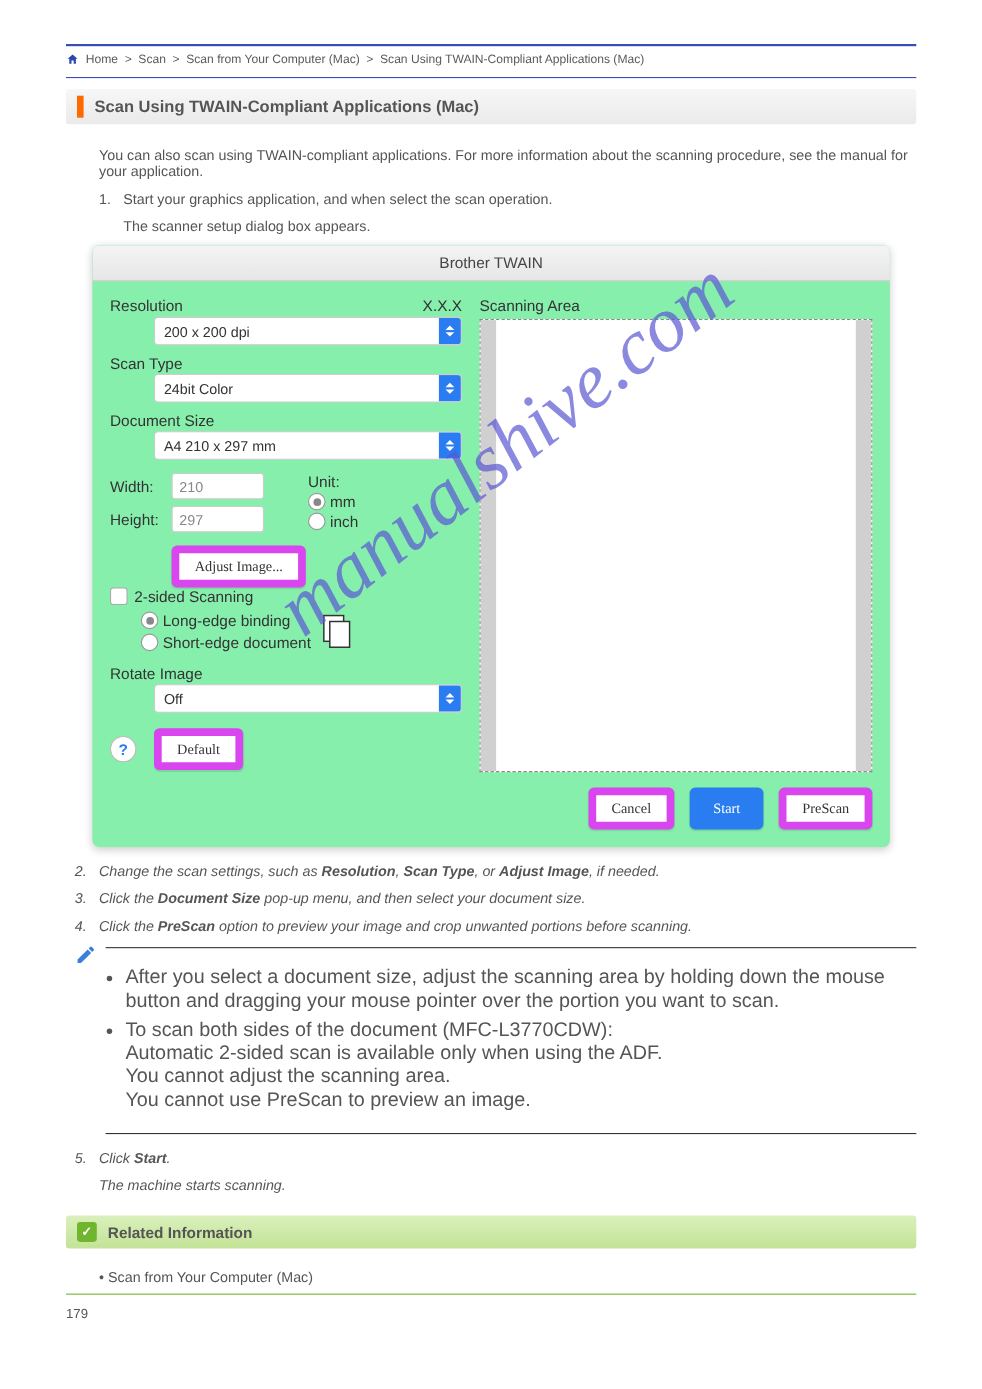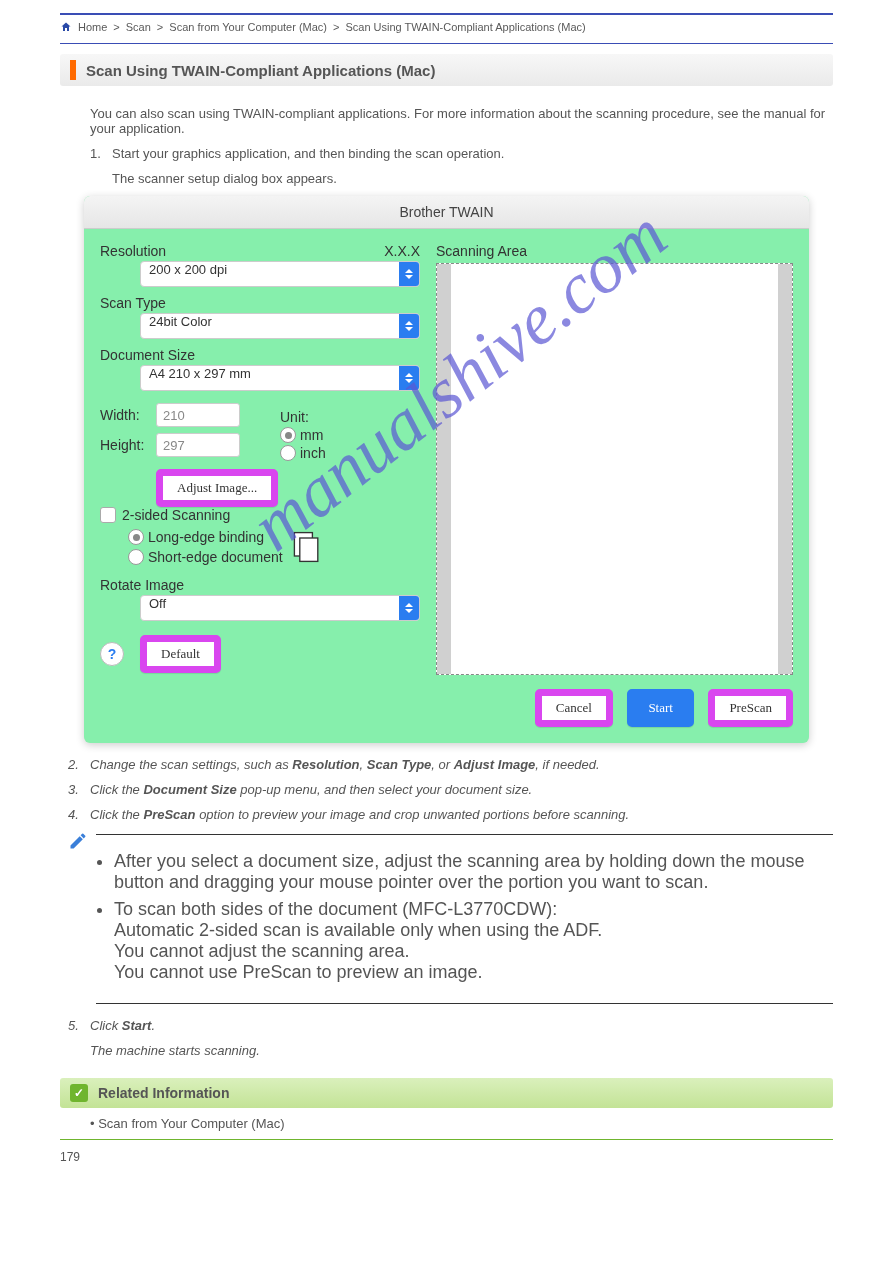--- a/index.html
+++ b/index.html
@@ -3,21 +3,21 @@
 <meta charset="utf-8">
 <style>
   body {
     margin: 0;
     font-family: Arial, sans-serif;
     background: #fff;
     width: 893px;
     color: #333;
   }
   .page {
-    padding: 13px 60px;
+    padding: 40px 60px;
   }
   .top-rule {
     border-top: 2px solid #3a4db5;
     margin-bottom: 6px;
   }
   .breadcrumb {
     display: flex;
     align-items: center;
     gap: 6px;
     font-size: 11px;
@@ -91,20 +91,21 @@
     padding-left: 16px;
   }
   .field-label {
     font-size: 14px;
     margin-bottom: 2px;
     display: flex;
     justify-content: space-between;
   }
   .select-box {
     display: flex;
+    align-items: center;
     background: #fff;
     border: 1px solid #ccc;
     border-radius: 4px;
     height: 24px;
     margin: 2px 0 8px 40px;
     font-size: 13px;
     overflow: hidden;
   }
   .select-box span {
     flex: 1;
@@ -127,21 +128,21 @@
   }
   .select-arrow::before {
     border-bottom: 4px solid #fff;
     margin-bottom: 2px;
   }
   .select-arrow::after {
     border-top: 4px solid #fff;
   }
   .dim-row {
     display: flex;
-    align-items: flex-end;
+    align-items: flex-start;
     margin-top: 12px;
   }
   .dim-left {
     width: 180px;
   }
   .dim-field {
     display: flex;
     align-items: center;
     margin-bottom: 6px;
   }
@@ -316,21 +317,21 @@
     background: #6fb52e;
     border-radius: 3px;
     margin-right: 10px;
     display: inline-flex;
     align-items: center;
     justify-content: center;
     color: #fff;
     font-size: 12px;
   }
   .related-link {
-    margin: 8px 0 8px 30px;
+    margin: 18px 0 8px 30px;
     font-size: 13px;
     color: #555;
   }
   .green-rule {
     border-top: 1px solid #6fb52e;
   }
   .page-num {
     text-align: left;
     font-size: 12px;
     color: #555;
@@ -359,21 +360,21 @@
 
   <div class="blue-rule"></div>
 
   <div class="section-bar">
     <div class="orange-marker"></div>
     <span>Scan Using TWAIN-Compliant Applications (Mac)</span>
   </div>
 
   <div class="step-list">
     <p>You can also scan using TWAIN-compliant applications. For more information about the scanning procedure, see the manual for your application.</p>
-    <p><span class="step-num">1.</span><span>Start your graphics application, and then binding the scan operation.</span></p>
+    <p><span class="step-num">1.</span><span>Start your graphics application, and when select the scan operation.</span></p>
     <p style="margin-left:22px">The scanner setup dialog box appears.</p>
   </div>
 
   <div class="twain-dialog">
     <div class="dialog-title">Brother TWAIN</div>
 
     <div class="dialog-body">
       <div class="left-col">
         <div class="field-label">
           <span>Resolution</span>

